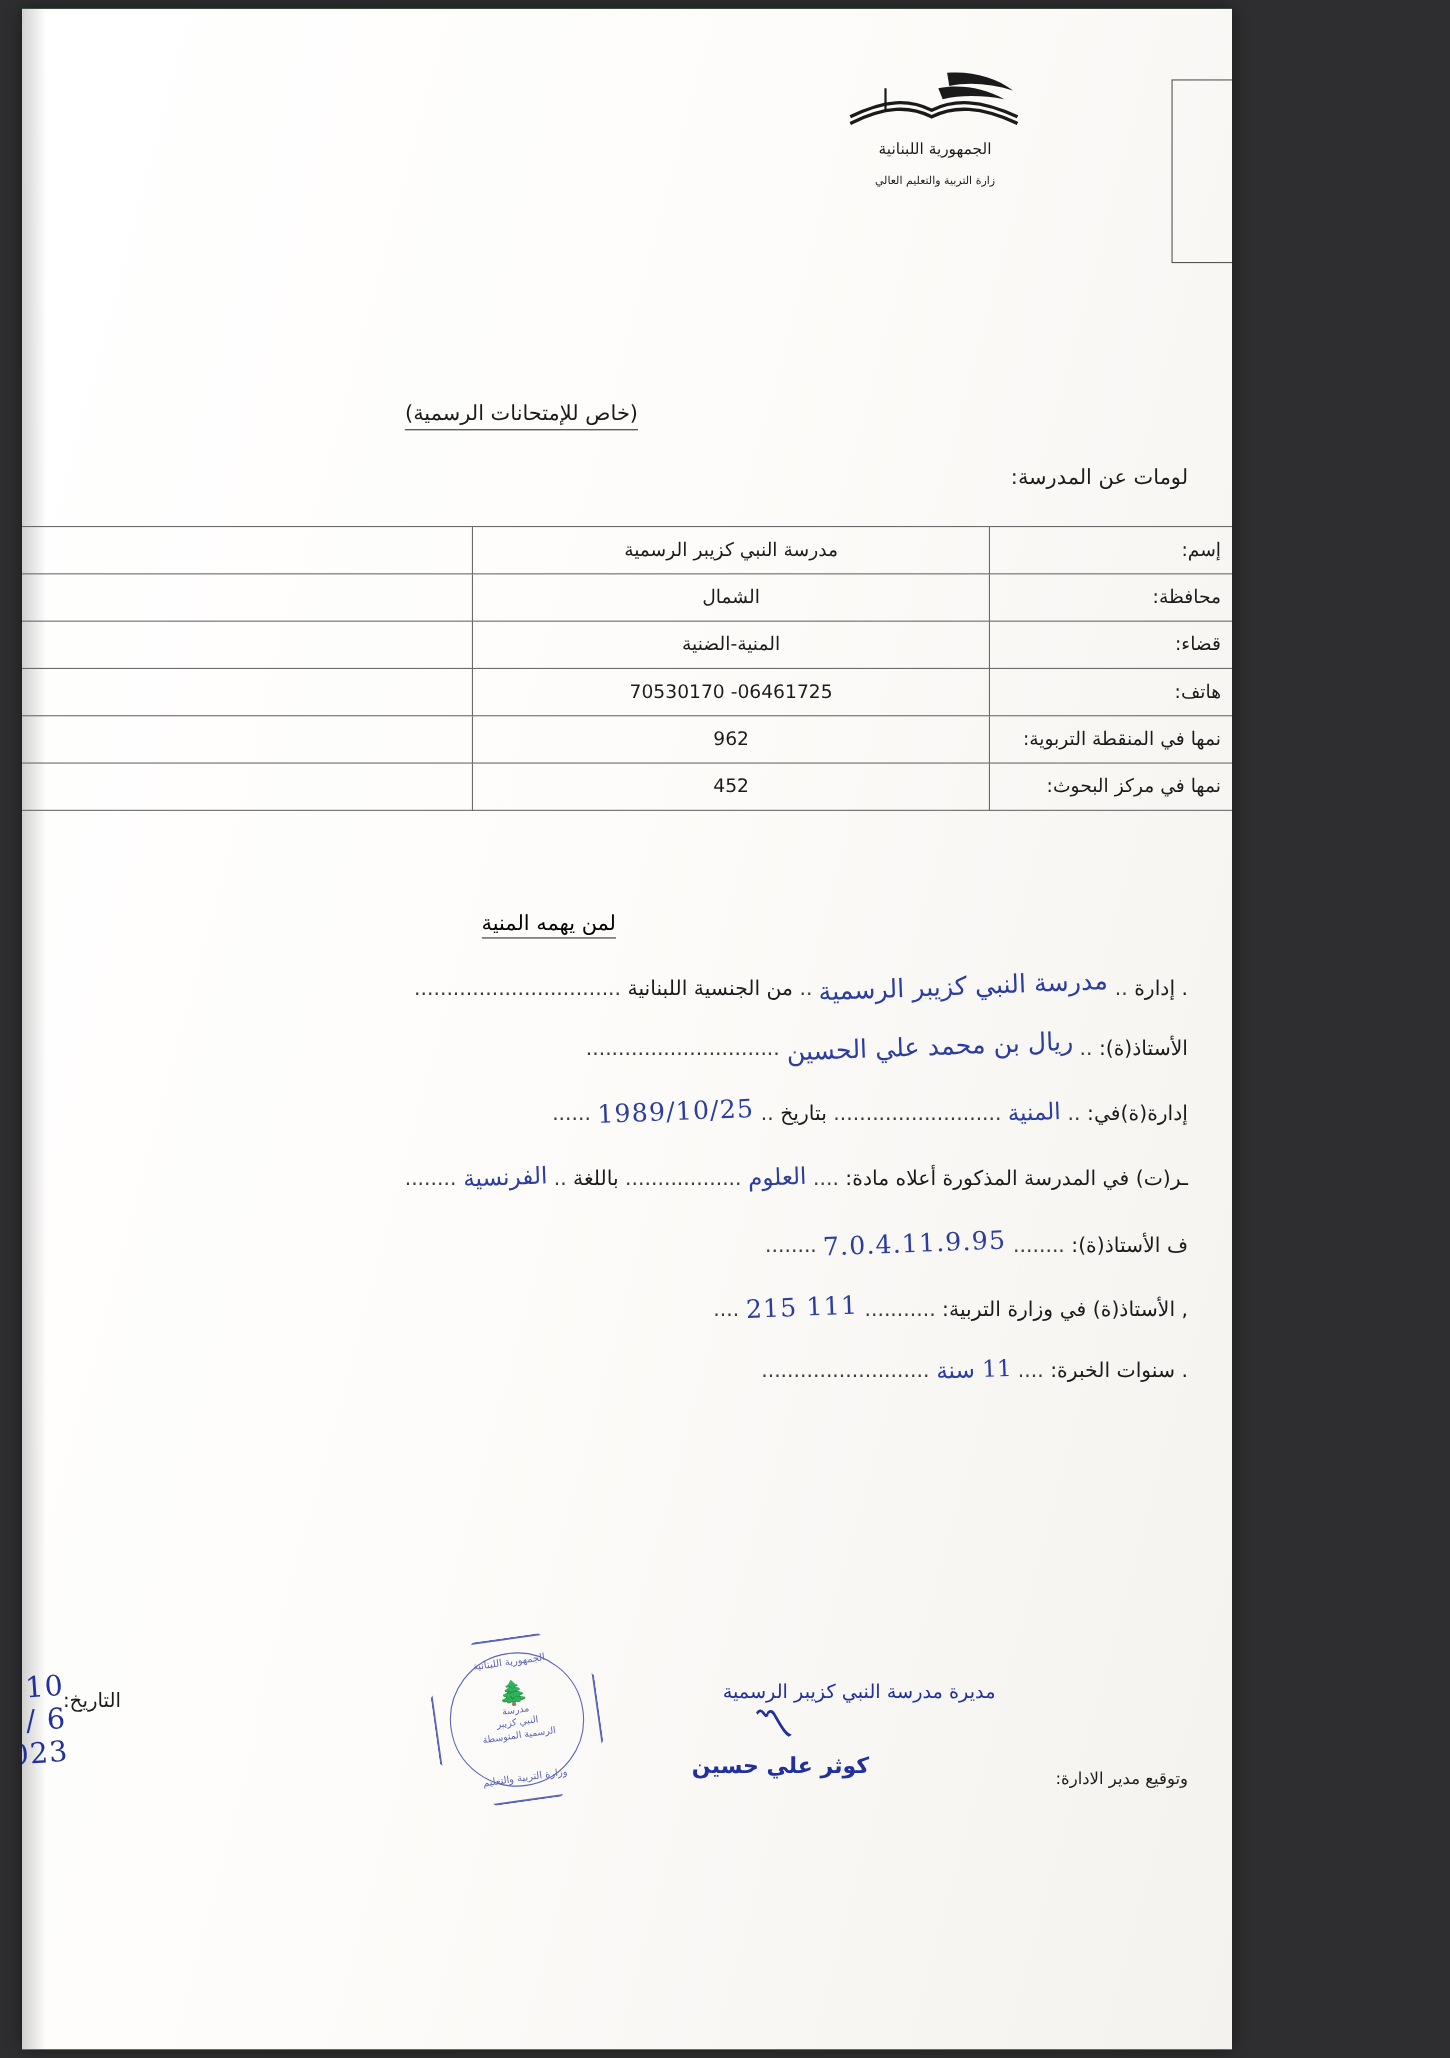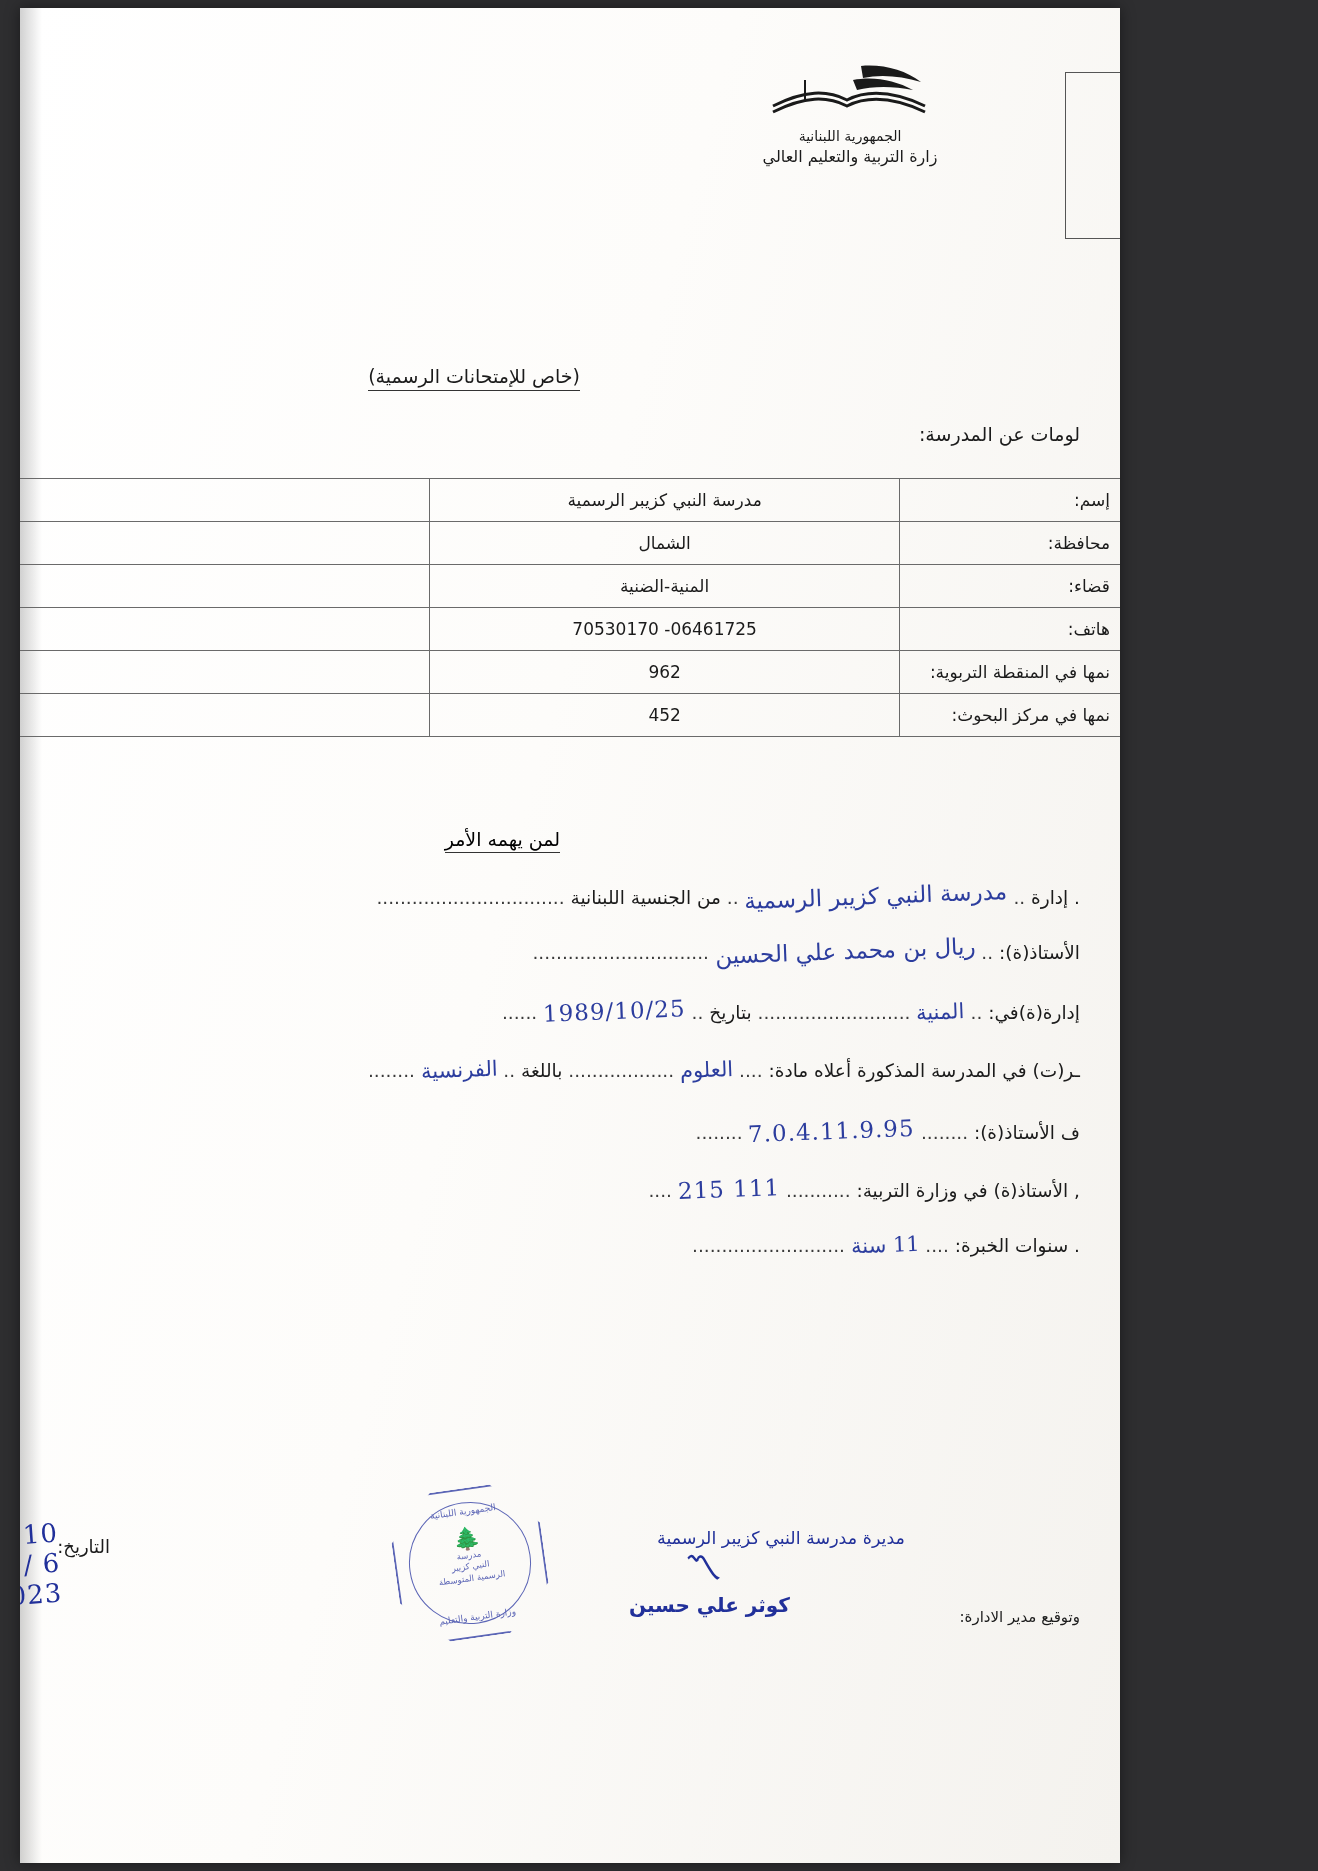--- a/index.html
+++ b/index.html
@@ -38,21 +38,21 @@
     text-align:right;
   }
 
   
   .ministry{
     position:absolute;right:105px;top:52px;
     width:330px;text-align:center;
   }
   .ministry .logo{height:62px;margin-bottom:6px;}
   .ministry .l1{font-size:14px;letter-spacing:1px;color:#1a1a1a;}
-  .ministry .l2{font-size:16px;letter-spacing:1px;color:#1a1a1a;margin-top:3px;}
+  .ministry .l2{font-size:10px;letter-spacing:1px;color:#1a1a1a;margin-top:15px;}
 
   
   .title1{
     position:absolute;right:450px;top:295px;
     font-size:21px;color:#1b1b1b;
     border-bottom:1.5px solid #333;
     padding-bottom:3px;
     direction:rtl;
   }
   .title2{
@@ -232,21 +232,21 @@
         <td class="pad"></td>
       </tr>
       <tr>
         <td class="k">نمها في مركز البحوث:</td>
         <td class="v">452</td>
         <td class="pad"></td>
       </tr>
     </tbody>
   </table>
 
-  <div class="whom">لمن يهمه الأمر</div>
+  <div class="whom">لمن يهمه المنية</div>
 
   <div class="line" style="right:40px;top:875px;">
     <span>. إدارة</span>
     <span class="dots">..</span>
     <span class="hw">مدرسة النبي كزيبر الرسمية</span>
     <span class="dots">..</span>
     <span>من الجنسية اللبنانية</span>
     <span class="dots">................................</span>
   </div>
 

